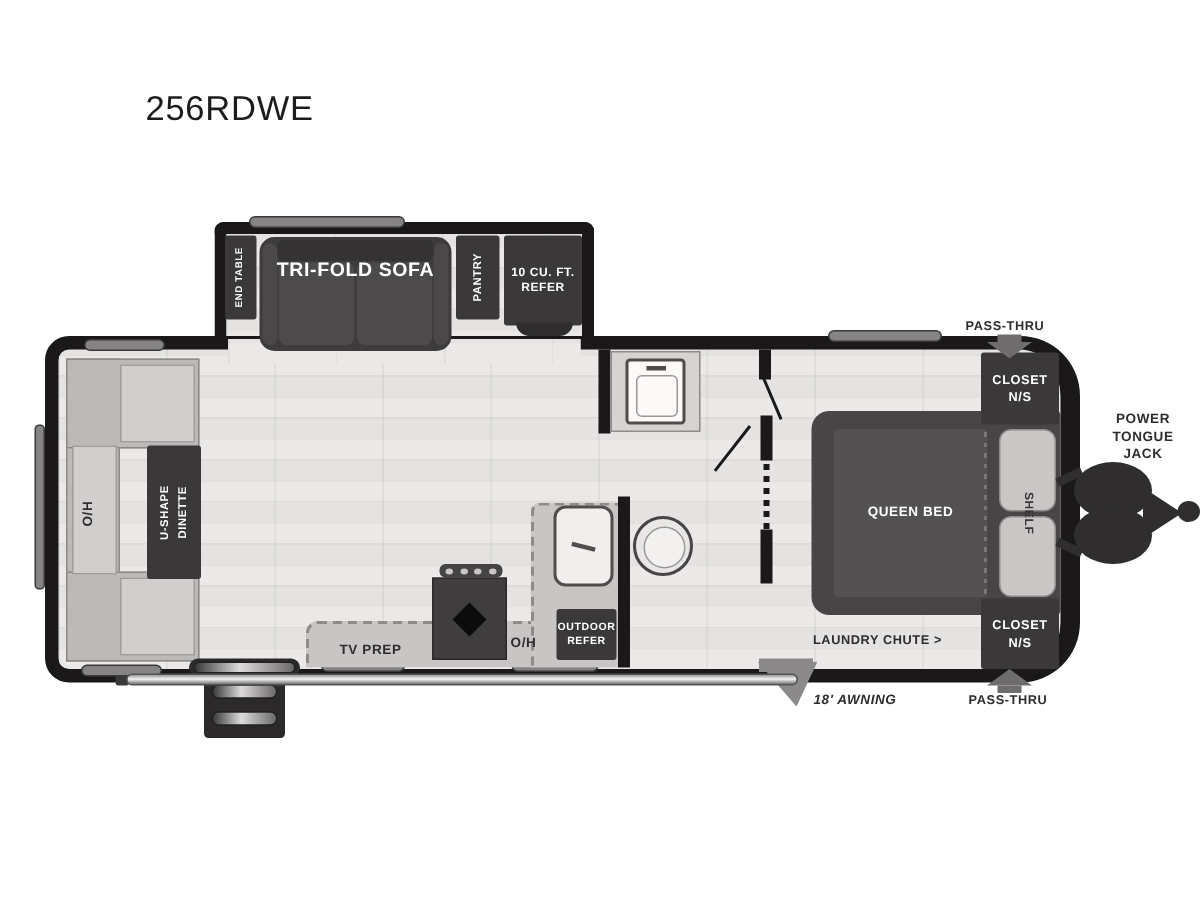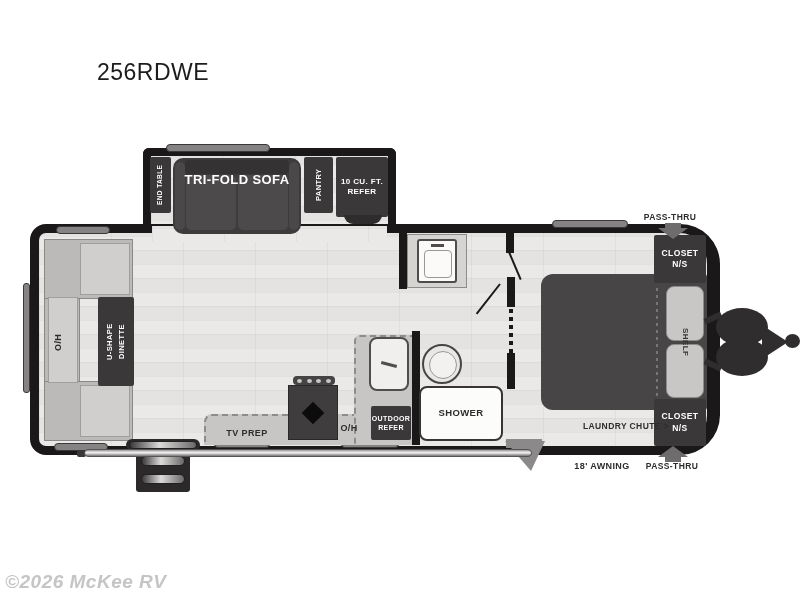--- a/index.html
+++ b/index.html
@@ -97,21 +97,21 @@
   #bed-inner{left:556px;top:286px;width:102px;height:112px;background:#545152;border-radius:3px;
     display:flex;align-items:center;justify-content:center;font-size:9px;}
   #bed-fold{left:656px;top:288px;width:2px;height:108px;
     background:repeating-linear-gradient(0deg,#787576 0 3px,transparent 3px 7px);}
   #shelf-a{left:666px;top:286px;width:38px;height:55px;background:#c9c7c5;border:1px solid #8e8c8a;border-radius:8px;box-sizing:border-box;}
   #shelf-b{left:666px;top:344px;width:38px;height:54px;background:#c9c7c5;border:1px solid #8e8c8a;border-radius:8px;box-sizing:border-box;}
   #shelf-label{left:666px;top:286px;width:38px;height:112px;display:flex;align-items:center;justify-content:center;
     font-size:8px;color:#393637;}
   #closet-top{left:654px;top:235px;width:52px;height:48px;font-size:8.5px;}
   #closet-bottom{left:654px;top:399px;width:52px;height:47px;font-size:8.5px;}
-  #laundry-label{left:523px;top:421px;width:146px;font-size:8.5px;text-align:right;}
+  #laundry-label{left:512px;top:421px;width:146px;font-size:8.5px;}
   
   #passthru-top-label{left:628px;top:212px;width:84px;font-size:8.5px;}
   #pt-arrow-down-stem{left:665px;top:223px;width:16px;height:6px;background:#6e6c6d;}
   #pt-arrow-down{left:658px;top:228px;width:0;height:0;border-left:15px solid transparent;border-right:15px solid transparent;border-top:11px solid #6e6c6d;}
   #passthru-bottom-label{left:630px;top:461px;width:84px;font-size:8.5px;}
   #pt-arrow-up{left:658px;top:446px;width:0;height:0;border-left:15px solid transparent;border-right:15px solid transparent;border-bottom:11px solid #6e6c6d;}
   #pt-arrow-up-stem{left:665px;top:457px;width:16px;height:5px;background:#6e6c6d;}
   #ptj-label{left:726px;top:274px;width:72px;font-size:9px;}
   .jackpart{background:#2f2d2e;}
   #jack-tank1{left:716px;top:308px;width:52px;height:38px;border-radius:50%;}
@@ -121,34 +121,33 @@
   #jack-arm1{left:704px;top:315px;width:18px;height:6px;transform:rotate(-25deg);}
   #jack-arm2{left:704px;top:362px;width:18px;height:6px;transform:rotate(25deg);}
   #bw1{left:54px;top:443px;width:54px;height:8px;}
   #bw2{left:214px;top:440px;width:56px;height:8px;}
   #bw3{left:341px;top:440px;width:58px;height:8px;}
   #door-sill{left:506px;top:439px;width:36px;height:9px;background:#8b898a;}
   #awning-tri{left:505px;top:441px;width:40px;height:30px;background:#8b898a;clip-path:polygon(0 0,100% 0,65% 100%);}
   #awning-bar{left:84px;top:449px;width:448px;height:8px;border-radius:4px;border:1px solid #555354;box-sizing:border-box;
     background:linear-gradient(180deg,#9a9899,#f5f4f3 45%,#767475);}
   #awning-cap{left:77px;top:450px;width:9px;height:7px;background:#393738;border-radius:2px;}
-  #awning-label{left:560px;top:461px;width:84px;font-size:9px;}
+  #awning-label{left:528px;top:461px;width:84px;font-size:9px;font-style:italic;}
   #step-wide{left:126px;top:439px;width:74px;height:12px;background:#2b292a;border-radius:6px;}
   #step-wide .tread{position:absolute;left:3px;top:2px;width:68px;height:8px;}
   #step-frame{left:136px;top:450px;width:54px;height:42px;background:#2b292a;border-radius:3px;}
   #step-frame .t1{position:absolute;left:5px;top:6px;width:44px;height:10px;}
   #step-frame .t2{position:absolute;left:5px;top:24px;width:44px;height:10px;}
 </style>
 </head>
 <body>
 
 <div id="stage">
 
   <div class="abs" id="title">256RDWE</div>
-  <div class="abs" id="watermark">©2026 McKee RV</div>
 
   <div class="abs floor" id="slideout"></div>
   <div class="abs floor" id="body-shell"></div>
   <div class="abs floor" id="patch"></div>
 
   <div class="abs traybar" id="slideout-window"></div>
   <div class="abs traybar" id="rear-window"></div>
   <div class="abs traybar" id="topleft-window"></div>
   <div class="abs traybar" id="topright-window"></div>
   <div class="abs traybar" id="bw1"></div>
@@ -207,39 +206,42 @@
   </div>
   <div class="abs" id="bath-door"></div>
   <div class="abs wall" id="bedwall-top"></div>
   <div class="abs" id="bed-door"></div>
   <div class="abs wall" id="bedwall-a"></div>
   <div class="abs" id="bedwall-dash"></div>
   <div class="abs wall" id="bedwall-b"></div>
   <div class="abs" id="toilet">
     <div class="inner"></div>
   </div>
-  <div class="abs lbl" id="shower">SHOWER</div>
 
   <div class="abs" id="bed-outer"></div>
+  <div class="abs lbl light" id="bed-inner">QUEEN BED</div>
   <div class="abs" id="bed-fold"></div>
   <div class="abs" id="shelf-a"></div>
   <div class="abs" id="shelf-b"></div>
   <div class="abs lbl vdown" id="shelf-label">SHELF</div>
   <div class="abs darkbox lbl light pre" id="closet-top">CLOSET
 N/S</div>
   <div class="abs darkbox lbl light pre" id="closet-bottom">CLOSET
 N/S</div>
   <div class="abs lbl" id="laundry-label">LAUNDRY CHUTE &gt;</div>
 
   <div class="abs lbl" id="passthru-top-label">PASS-THRU</div>
   <div class="abs" id="pt-arrow-down-stem"></div>
   <div class="abs" id="pt-arrow-down"></div>
   <div class="abs lbl" id="passthru-bottom-label">PASS-THRU</div>
   <div class="abs" id="pt-arrow-up"></div>
   <div class="abs" id="pt-arrow-up-stem"></div>
+  <div class="abs lbl pre" id="ptj-label">POWER
+TONGUE
+JACK</div>
   <div class="abs jackpart" id="jack-tank1"></div>
   <div class="abs jackpart" id="jack-tank2"></div>
   <div class="abs jackpart" id="jack-arm1"></div>
   <div class="abs jackpart" id="jack-arm2"></div>
   <div class="abs" id="jack-cone"></div>
   <div class="abs jackpart" id="jack-knob"></div>
 
   <div class="abs" id="door-sill"></div>
   <div class="abs" id="awning-tri"></div>
   <div class="abs" id="step-wide">

